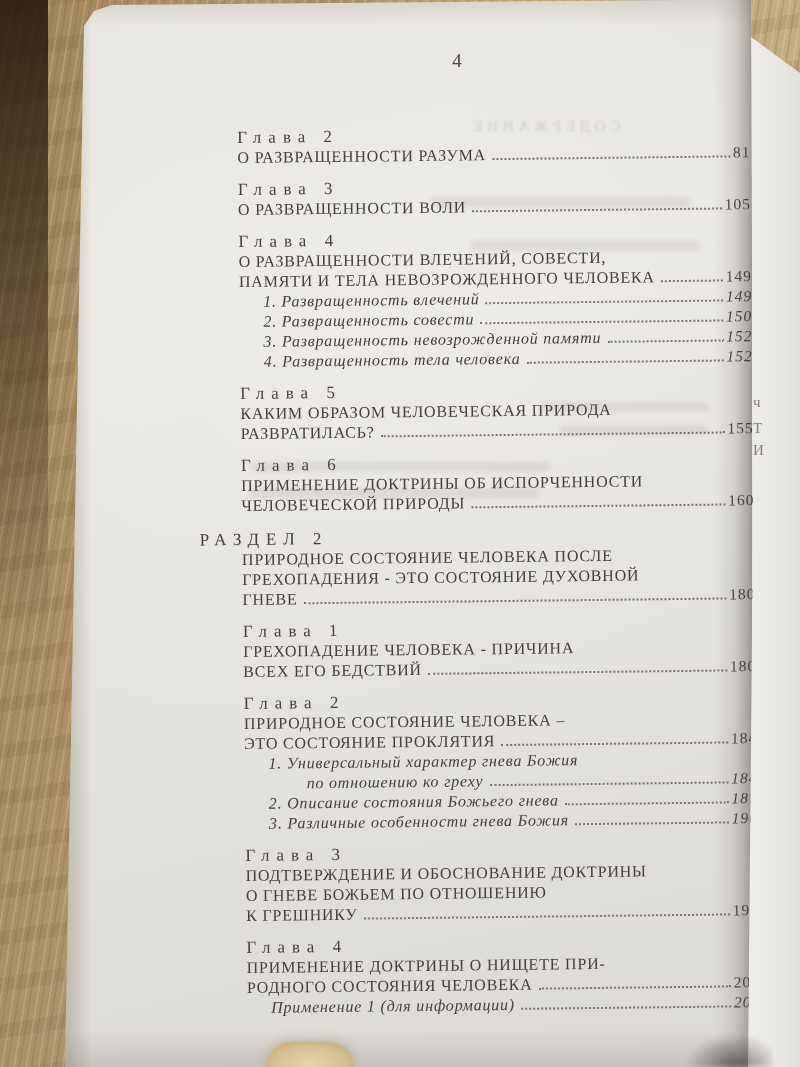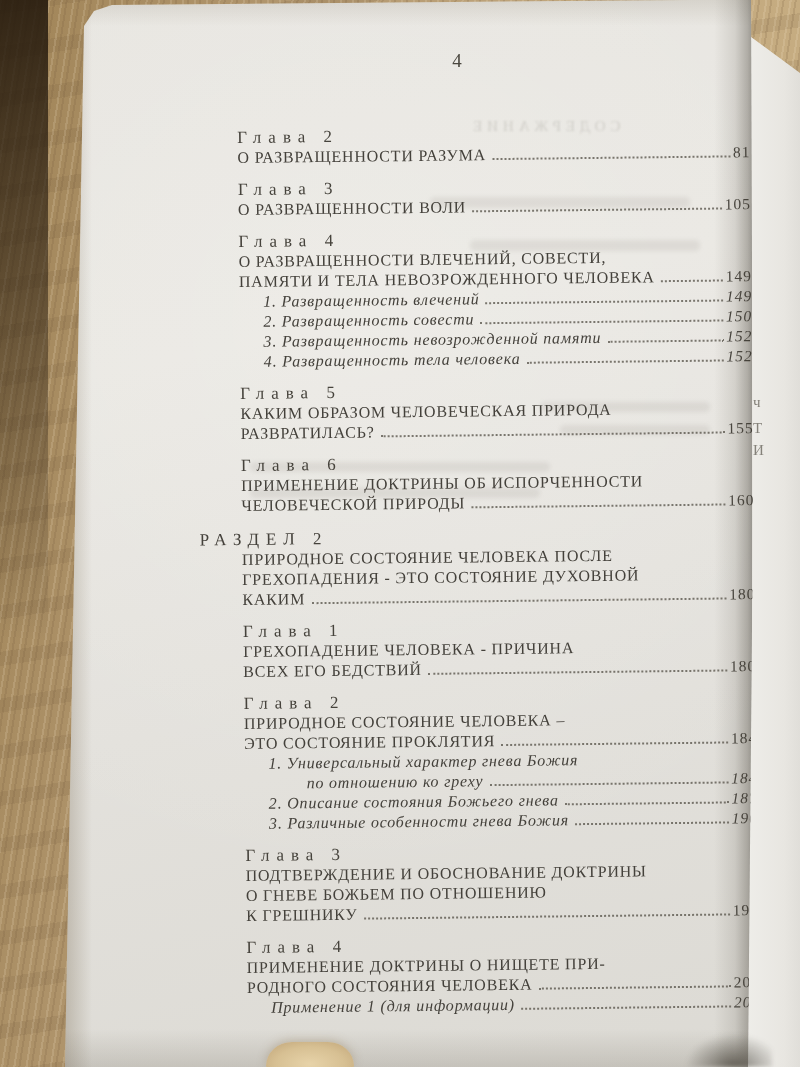--- a/index.html
+++ b/index.html
@@ -189,21 +189,21 @@
       </div>
       <div class="toc-line caps">
         <span class="toc-text">ПРИРОДНОЕ СОСТОЯНИЕ ЧЕЛОВЕКА ПОСЛЕ</span>
 
       </div>
       <div class="toc-line caps">
         <span class="toc-text">ГРЕХОПАДЕНИЯ - ЭТО СОСТОЯНИЕ ДУХОВНОЙ</span>
 
       </div>
       <div class="toc-line caps">
-        <span class="toc-text">КАКИМ</span>
+        <span class="toc-text">ГНЕВЕ</span>
         <span class="leader"></span>
         <span class="pagenum">180</span>
       </div>
       <div class="toc-line label">
         <span class="toc-text">Глава 1</span>
 
       </div>
       <div class="toc-line caps">
         <span class="toc-text">ГРЕХОПАДЕНИЕ ЧЕЛОВЕКА - ПРИЧИНА</span>
 

